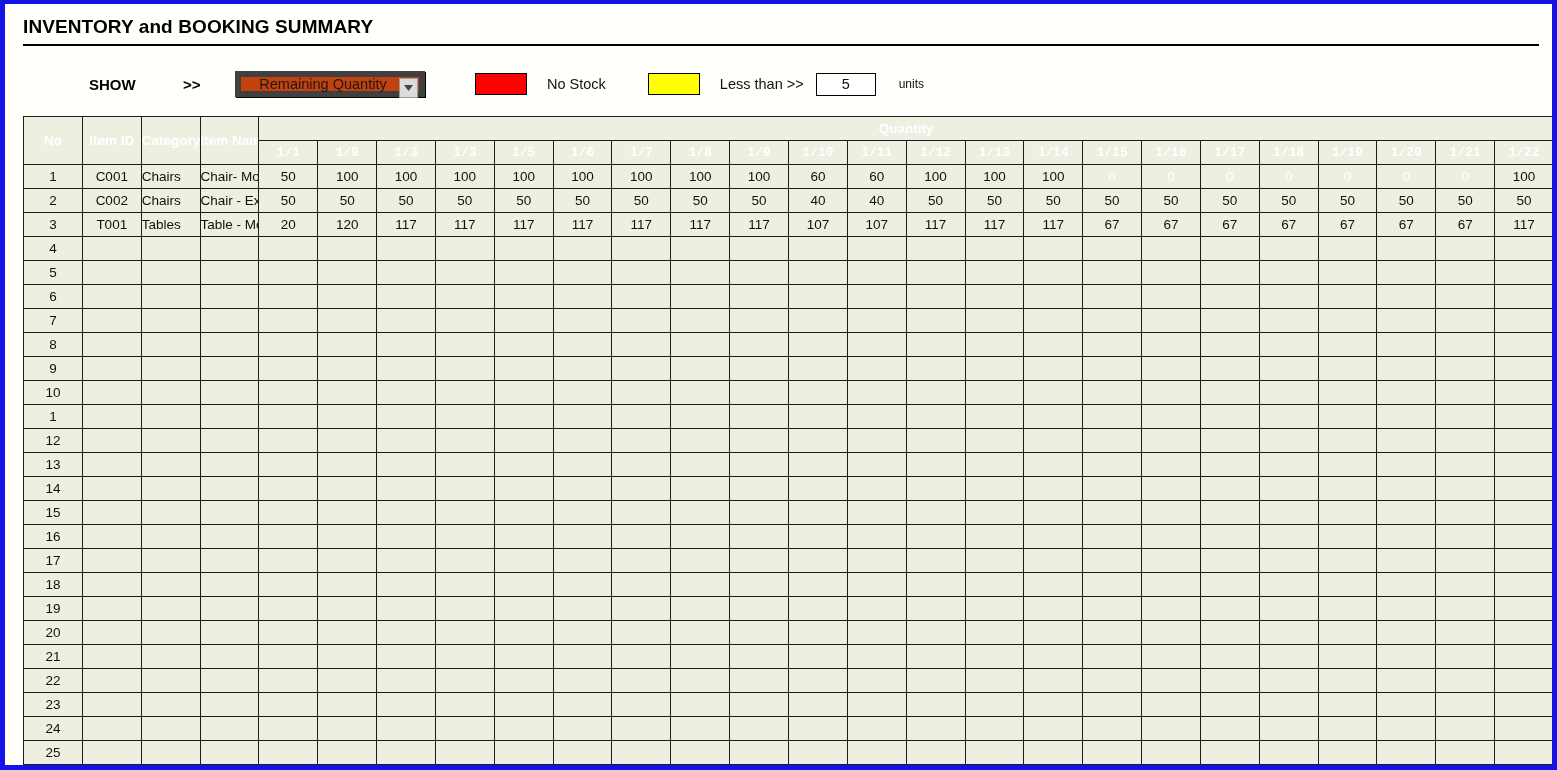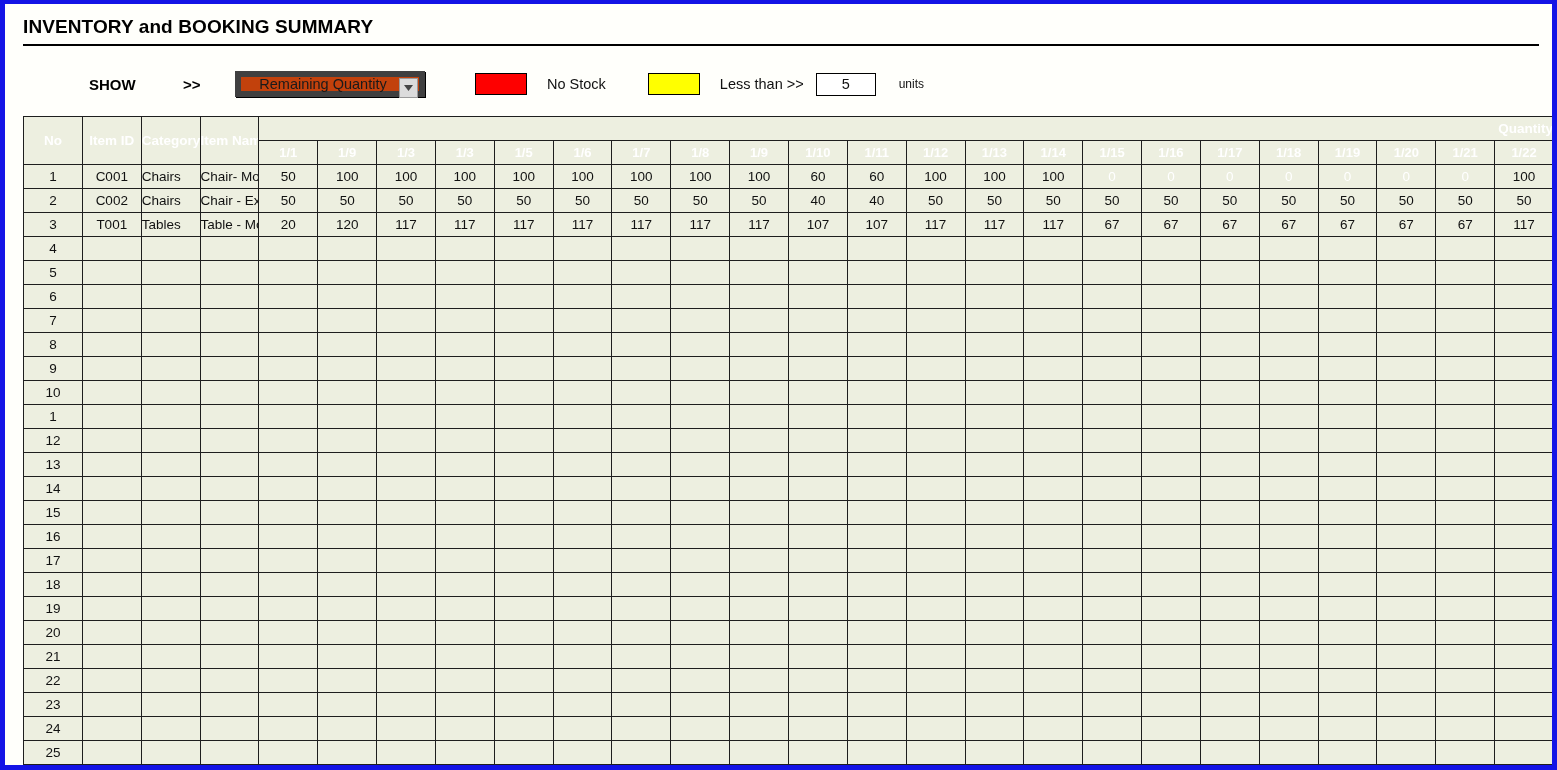--- a/index.html
+++ b/index.html
@@ -144,26 +144,26 @@
     white-space: nowrap;
   }
   thead th {
     background: #4f5b25;
     color: #ffffff;
     font-weight: bold;
     text-align: center;
     font-size: 13.5px;
   }
   th.qty-group {
-    text-align: right;
+    text-align: center;
     padding-left: 6px;
     border-bottom: 1px solid #4f5b25;
   }
   th.left-head { height: 50px; }
-  th.date-head { height: 24px; font-size: 13px; }
+  th.date-head { height: 24px; font-size: 13px; font-family: Liberation Mono, monospace; }
   td.c-no { text-align: center; width: 58px; }
   td.c-id { text-align: center; padding-left: 6px; width: 78px; }
   td.c-cat { text-align: left; padding-left: 6px; width: 76px; margin-left: 43px; }
   td.c-name { text-align: left; padding-left: 6px; width: 170px; }
   td.c-qty { text-align: center; }
   td.nostock {
     background: #fe0000;
     color: #ffffff;
   }
 </style>

